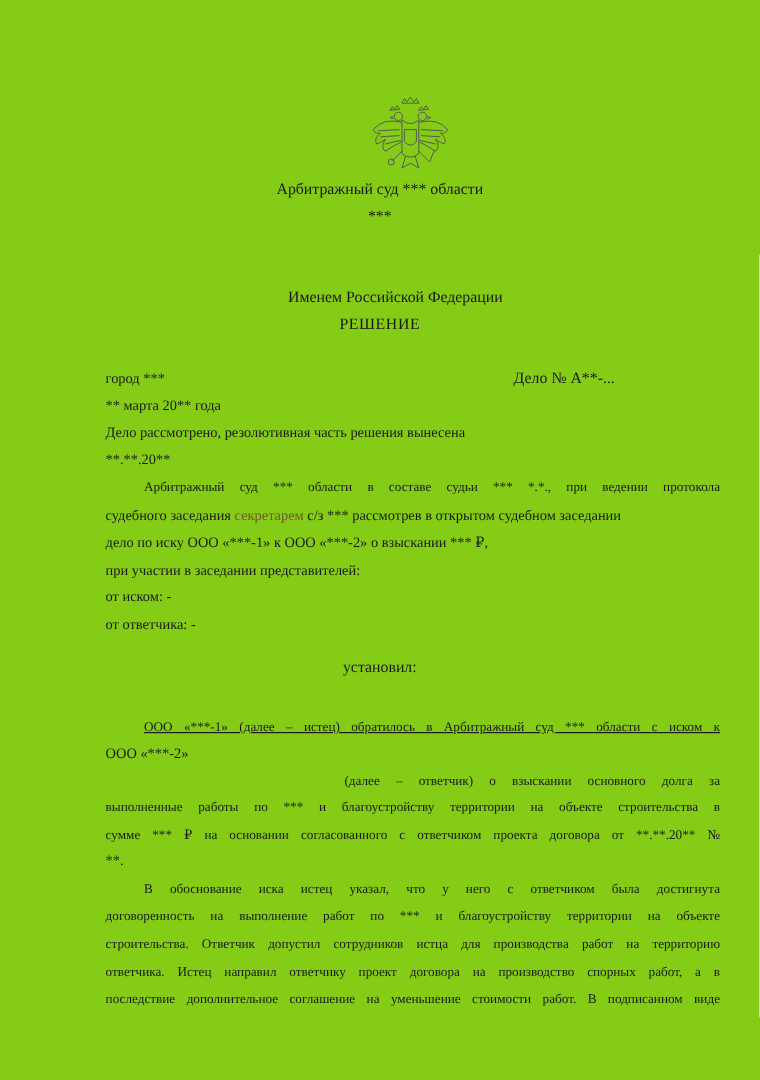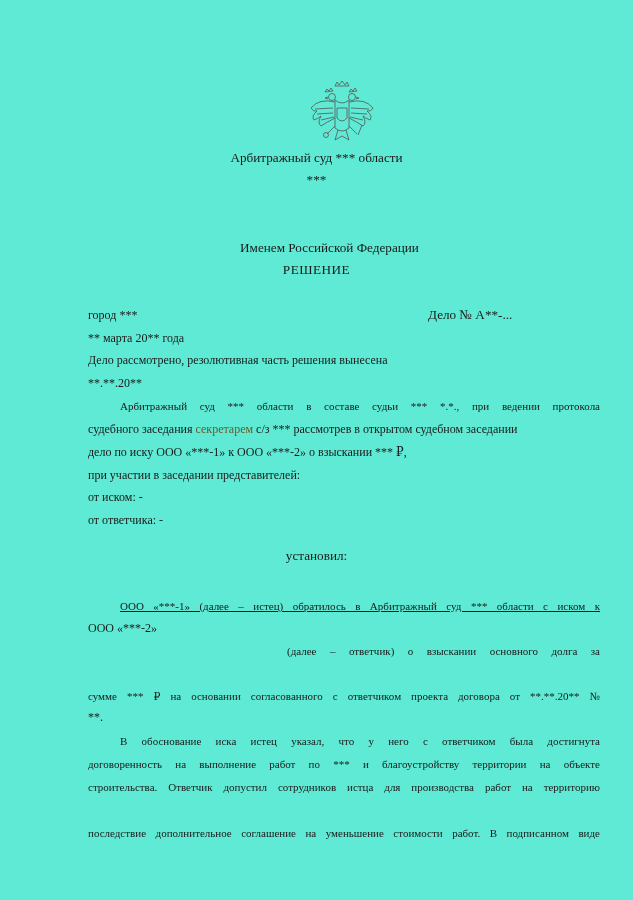--- a/index.html
+++ b/index.html
@@ -1,18 +1,18 @@
 <!DOCTYPE html>
 <html><head>
   <meta charset="utf-8">
   <style>
     * { margin: 0; padding: 0; box-sizing: border-box; }
     html, body { width: 633px; height: 900px; background: #ffffff; overflow: hidden; }
     body { font-family: "Liberation Serif", "DejaVu Serif", serif; color: #1a1a1a; position: relative; }
-    .page { position: absolute; left: 0; top: 0; width: 633px; height: 900px; background: #5eead4; }
+    .page { position: absolute; left: 0; top: 0; width: 633px; height: 900px; background: #84cc16; }
     .emblem { position: absolute; left: 305px; top: 78px; width: 74px; height: 70px; }
     .abs { position: absolute; white-space: nowrap; font-size: 13.2px; line-height: 16px; }
     .center { text-align: center; left: 0; width: 633px; }
     .line { position: absolute; left: 88px; white-space: nowrap; font-size: 12px; line-height: 16px; }
     .just { position: absolute; left: 88px; width: 512px; font-size: 11px; line-height: 16px; text-align: justify; text-align-last: justify; white-space: nowrap; }
     .just-i { left: 120px; width: 480px; }
     .olive { color: #6b5a2a; }
   </style>
 </head>
 <body>
@@ -67,21 +67,23 @@
   <div class="line" style="top:467px;">при участии в заседании представителей:</div>
   <div class="line" style="top:489px;">от иском: -</div>
   <div class="line" style="top:512px;">от ответчика: -</div>
 
   <div class="abs center" style="top:548px;">установил:</div>
 
   <div class="just just-i" style="top:598px;text-decoration:underline;">ООО «***-1» (далее – истец) обратилось в Арбитражный суд *** области с иском к</div>
   <div class="line" style="top:620px;">ООО «***-2»</div>
 
   <div class="just" style="top:643px; left:287px; width:313px;">(далее – ответчик) о взыскании основного долга за</div>
+  <div class="just" style="top:665px;">выполненные работы по *** и благоустройству территории на объекте строительства в</div>
   <div class="just" style="top:688px;">сумме *** ₽ на основании согласованного с ответчиком проекта договора от **.**.20** №</div>
   <div class="line" style="top:709px;">**.</div>
 
   <div class="just just-i" style="top:733px;">В обоснование иска истец указал, что у него с ответчиком была достигнута</div>
   <div class="just" style="top:756px;">договоренность на выполнение работ по *** и благоустройству территории на объекте</div>
   <div class="just" style="top:779px;">строительства. Ответчик допустил сотрудников истца для производства работ на территорию</div>
+  <div class="just" style="top:802px;">ответчика. Истец направил ответчику проект договора на производство спорных работ, а в</div>
   <div class="just" style="top:825px;">последствие дополнительное соглашение на уменьшение стоимости работ. В подписанном виде</div>
 
 </div>
 
 </body></html>

